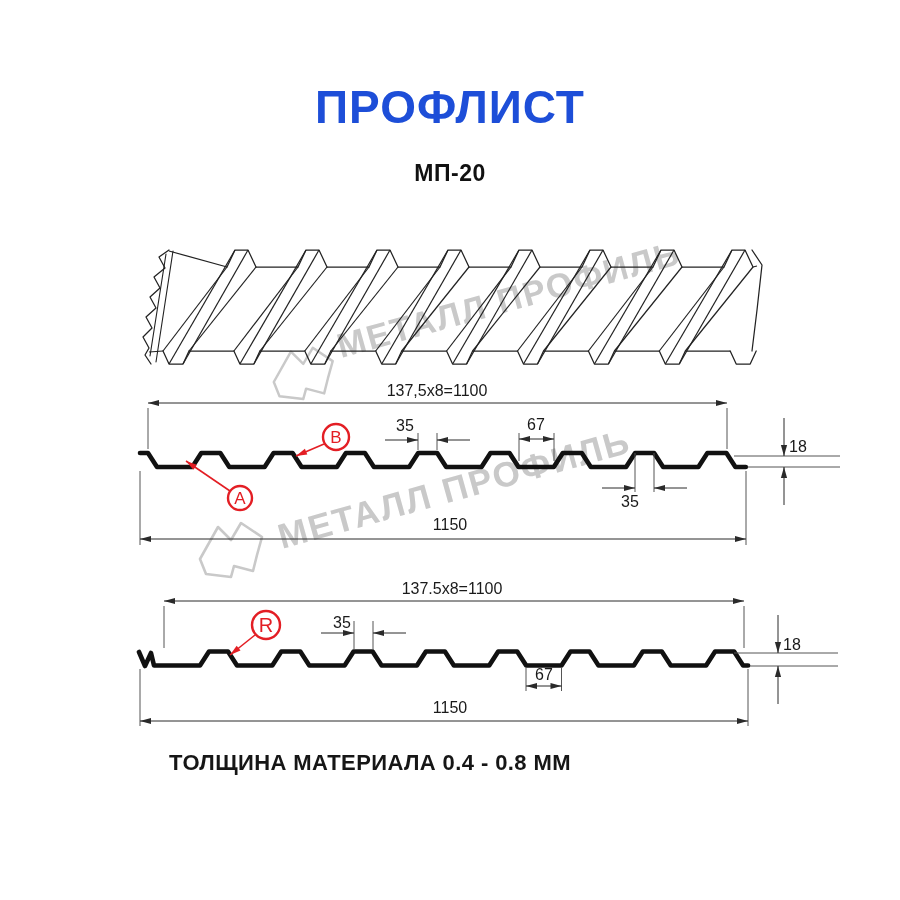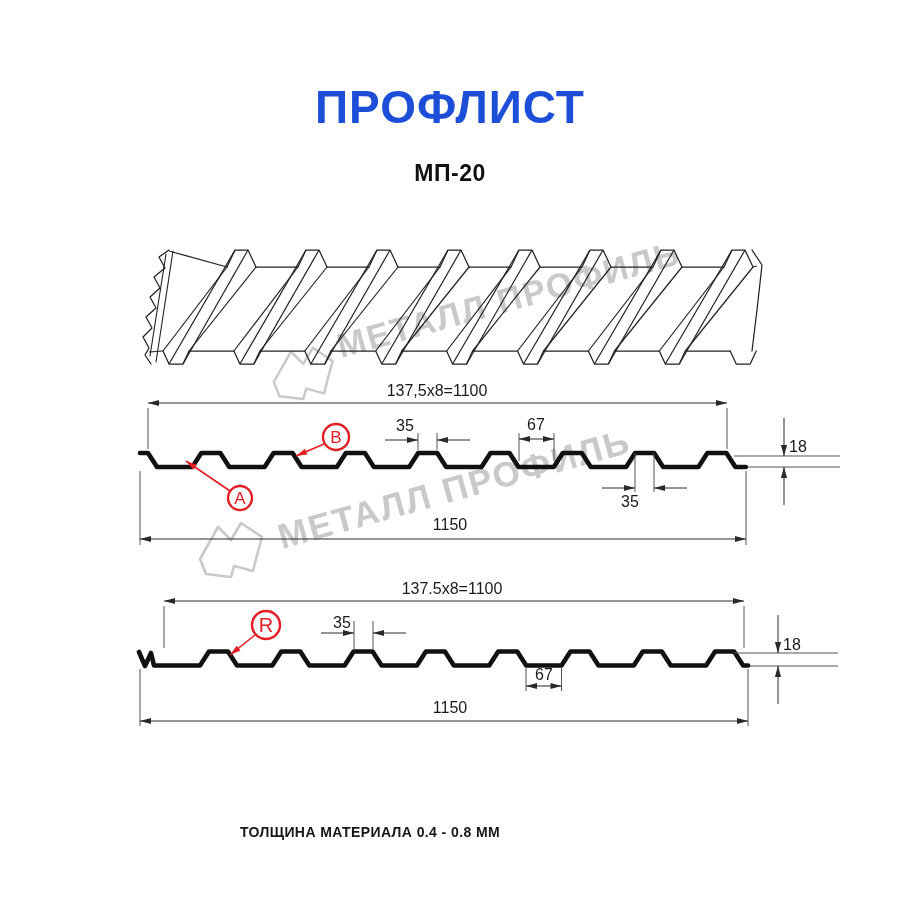--- a/index.html
+++ b/index.html
@@ -2,22 +2,22 @@
 <html><head>
 <meta charset="utf-8">
 <style>
   html,body{margin:0;padding:0;background:#fff;}
   .canvas{position:relative;width:900px;height:900px;background:#ffffff;overflow:hidden;
           font-family:"Liberation Sans",sans-serif;}
   .page-title{position:absolute;top:80px;left:0;width:900px;text-align:center;
               font-size:46px;font-weight:800;letter-spacing:1px;color:#1d4ed8;}
   .page-subtitle{position:absolute;top:136px;left:0;width:900px;text-align:center;
                  font-size:23px;font-weight:600;letter-spacing:.5px;color:#111;margin-top:24px;}
-  .footer-note{position:absolute;top:824px;left:0;width:740px;text-align:center;
-               font-size:14px;font-weight:600;letter-spacing:.4px;color:#161616;}
+  .footer-note{position:absolute;top:750px;left:0;width:740px;text-align:center;
+               font-size:22px;font-weight:600;letter-spacing:.4px;color:#161616;}
   svg{position:absolute;top:0;left:0;}
   .dim{font-family:"Liberation Sans",sans-serif;font-size:16px;fill:#1a1a1a;}
   .mid{text-anchor:middle;}
   .redlab{font-family:"Liberation Sans",sans-serif;font-size:17px;fill:#e31e24;text-anchor:middle;}
   .redlabBig{font-family:"Liberation Sans",sans-serif;font-size:20px;fill:#e31e24;text-anchor:middle;}
   .labcirc{fill:none;stroke:#e31e24;stroke-width:2.4;}
   .wm{font-family:"Liberation Sans",sans-serif;font-weight:bold;fill:#c9c9c9;letter-spacing:2px;}
 </style>
 </head>
 <body>

